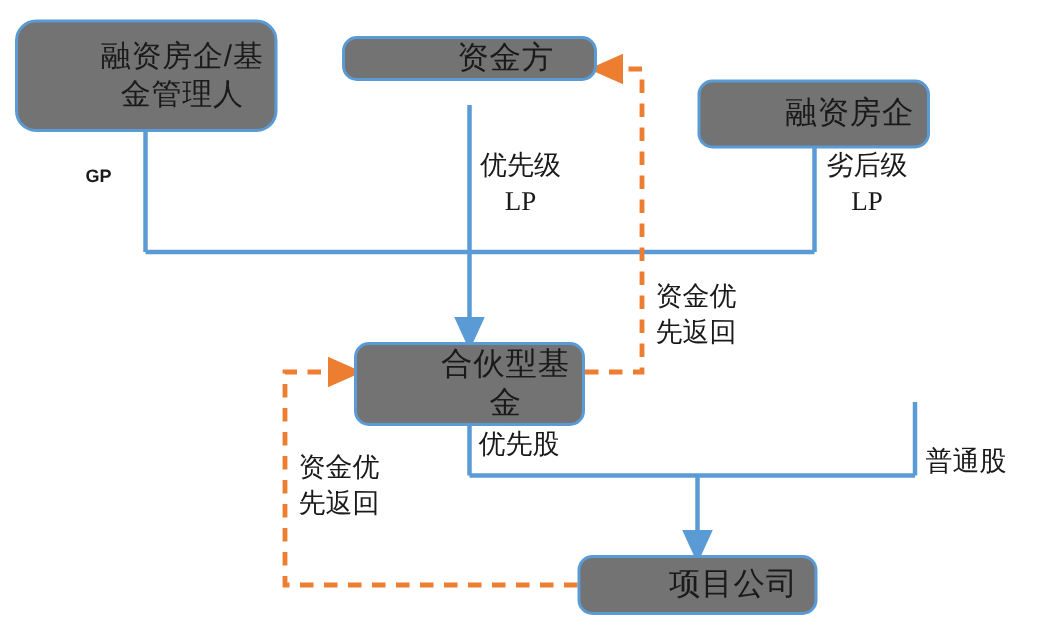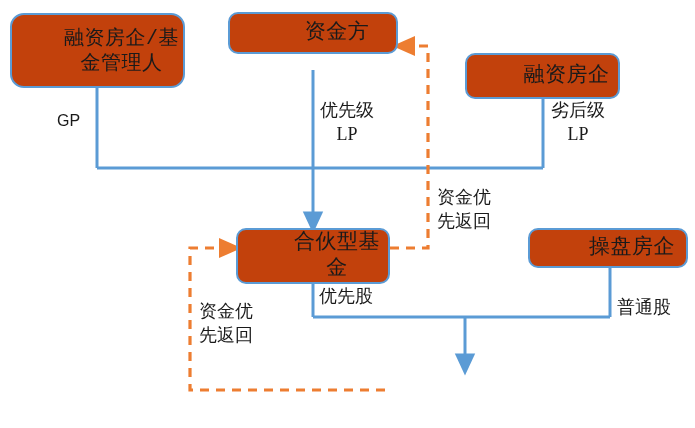--- a/index.html
+++ b/index.html
@@ -20,27 +20,27 @@
     left: 0;
     top: 0;
     width: 695px;
     height: 428px;
   }
   .node {
     position: absolute;
     box-sizing: border-box;
     border: 2px solid #5B9BD5;
     border-radius: 10px;
-    background: #c2410c;
+    background: #737373;
     display: flex;
     align-items: center;
     justify-content: center;
     text-align: center;
     color: #1a1a1a;
-    font-family: Liberation Mono, monospace;
+    font-family: Liberation Sans, sans-serif;
     font-size: 21px;
     line-height: 1.25;
     letter-spacing: 0.5px;
     z-index: 3;
     padding-left: 48px;
   }
   .node.two-line {
     font-size: 20px;
     border-radius: 14px;
   }
@@ -49,22 +49,22 @@
     color: #1a1a1a;
     font-family: "Liberation Serif", serif;
     font-size: 18px;
     line-height: 1.32;
     white-space: pre-line;
     z-index: 4;
     background: transparent;
   }
   .edge-label.latin {
     font-family: "Liberation Sans", sans-serif;
-    font-size: 16px;
-    font-weight: 400;
+    font-size: 12px;
+    font-weight: 700;
   }
   .edge-label.center {
     text-align: center;
   }
 </style>
 </head>
 <body>
 
 <div id="canvas">
 
@@ -121,36 +121,36 @@
     <g>
       <path d="M385,390 L190,390 L190,248 L232,248" fill="none" stroke="#ED7D31" stroke-width="3.2" stroke-dasharray="9,7" stroke-linecap="butt" marker-end="url(#arrow-orange)"></path>
     </g>
   </svg>
 
   <div class="node two-line" style="left:10px; top:13px; width:175px; height:75px;">
     <span style="white-space:pre-line;">融资房企/基
 金管理人</span>
   </div>
 
-  <div class="node" style="left:228px; top:12px; width:170px; height:42px;">
+  <div class="node" style="left:228px; top:24px; width:170px; height:30px;">
     <span>资金方</span>
   </div>
 
   <div class="node" style="left:465px; top:24px; width:155px; height:46px;margin-top:29px;">
     <span>融资房企</span>
   </div>
 
   <div class="node" style="left:236px; top:228px; width:154px; height:56px;">
     <span>合伙型基金</span>
   </div>
 
-  <div class="node" style="left:528px; top:228px; width:160px; height:40px;">
-    <span>操盘房企</span>
+
+  <div class="node" style="left:385px; top:370px; width:160px; height:40px;">
+    <span>项目公司</span>
   </div>
-
 
   <div class="edge-label latin" style="left:57px; top:110px;">GP</div>
 
   <div class="edge-label center" style="left:318px; top:99px; width:58px;">优先级
 LP</div>
 
   <div class="edge-label center" style="left:549px; top:99px; width:58px;">劣后级
 LP</div>
 
   <div class="edge-label" style="left:437px; top:186px;">资金优

